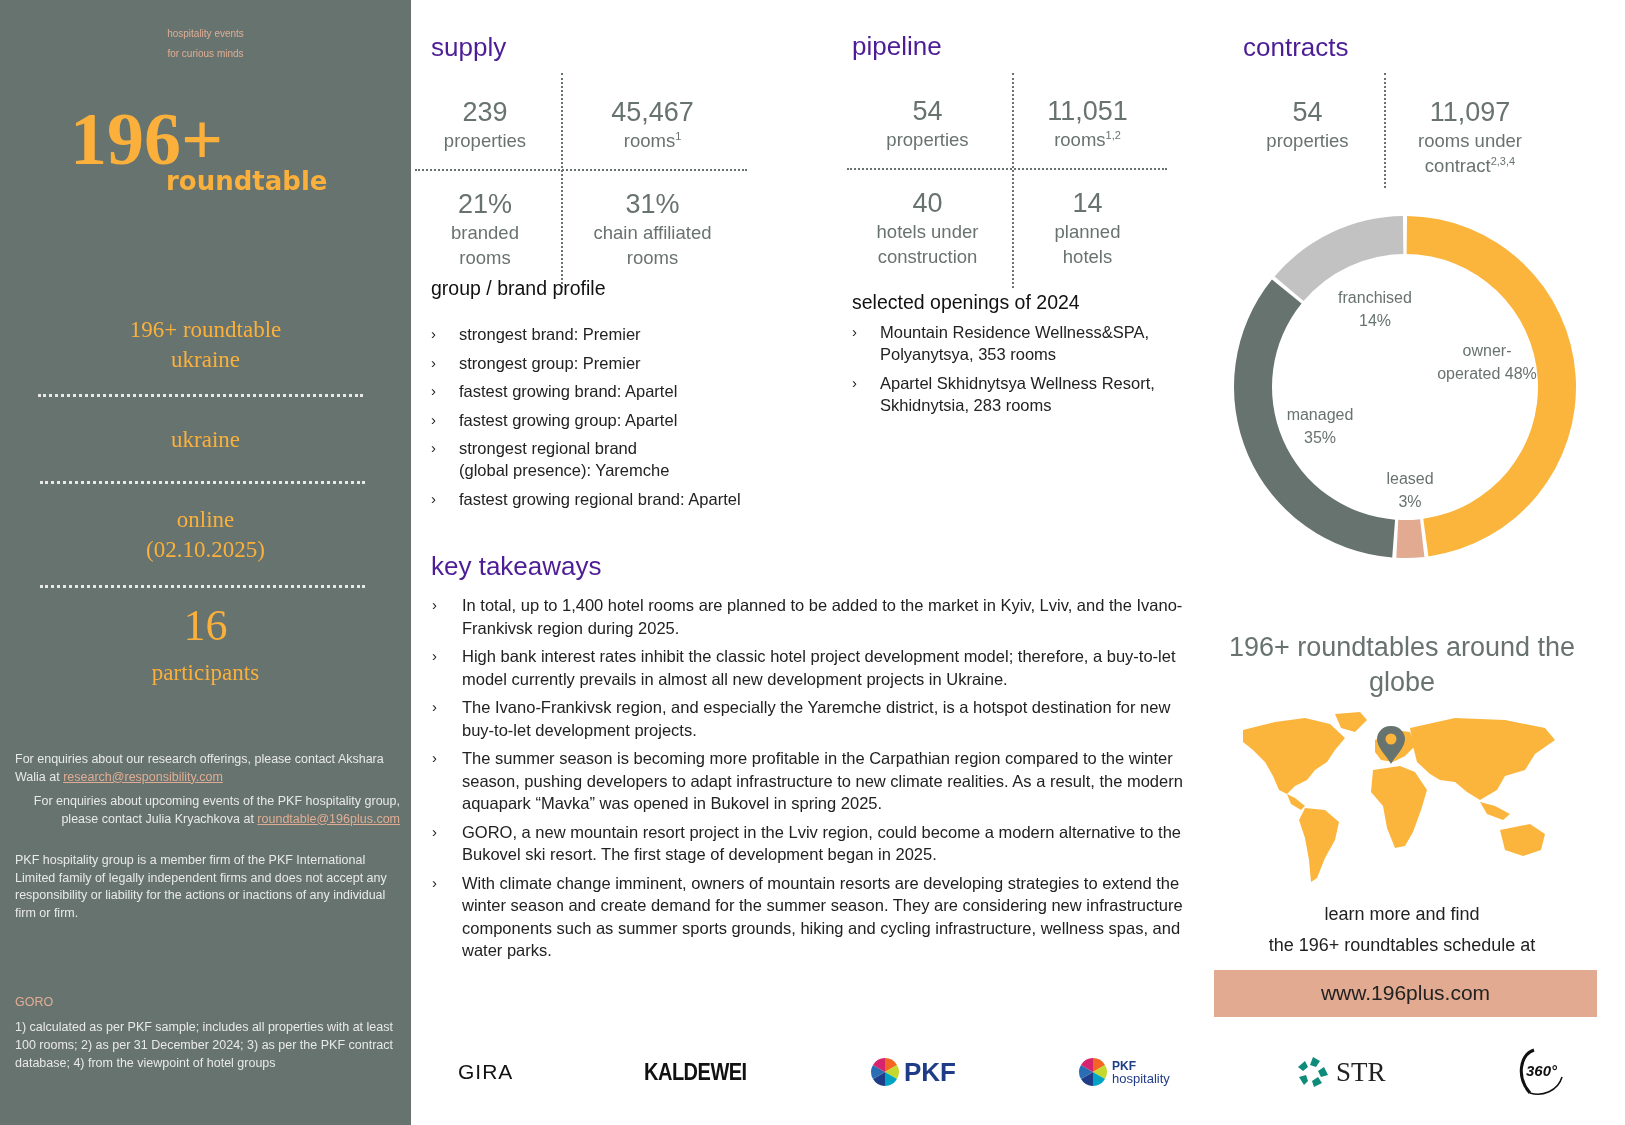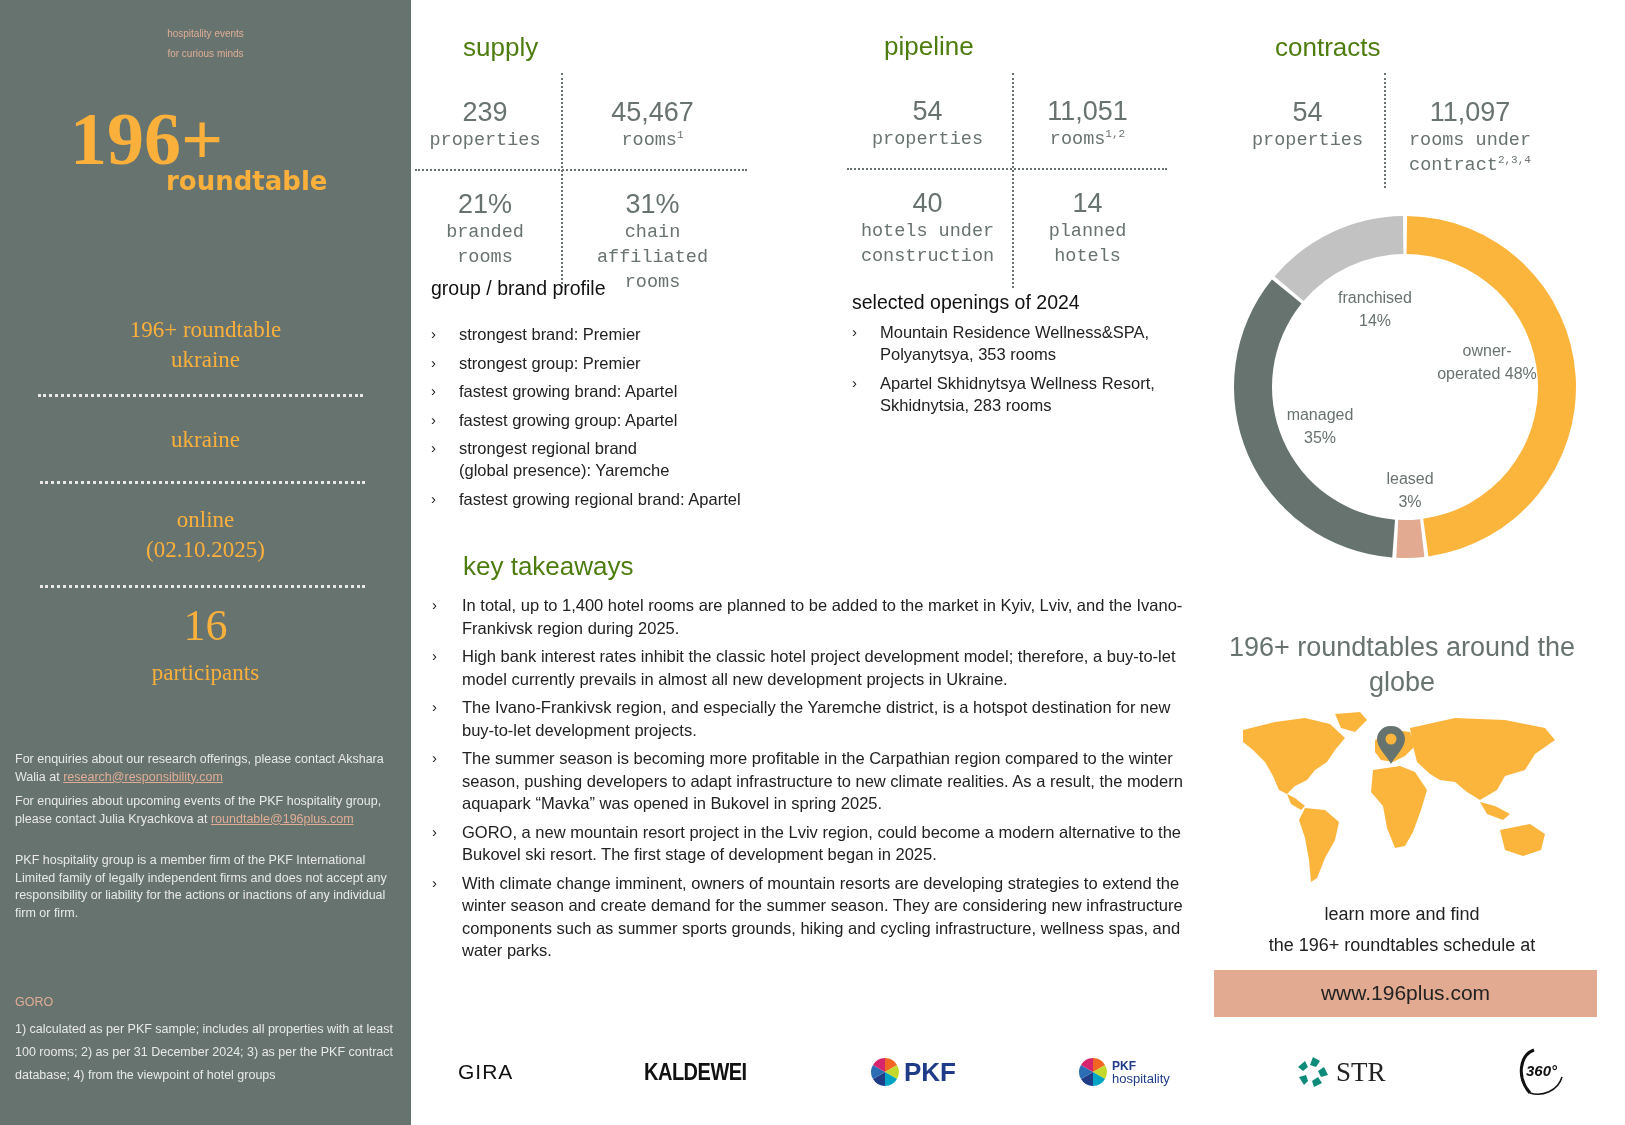--- a/index.html
+++ b/index.html
@@ -16,31 +16,31 @@
   .side-date { top: 505px; font-size: 23px; line-height: 30px; }
   .side-count { top: 600px; font-size: 44px; line-height: 52px; }
   .side-count-label { top: 658px; font-size: 23px; line-height: 30px; }
   .side-divider { position: absolute; height: 0; border-top: 3px dotted #e8e8e8; }
   .div1 { left: 38px; width: 325px; top: 394px; }
   .div2 { left: 40px; width: 325px; top: 481px; }
   .div3 { left: 40px; width: 325px; top: 585px; }
   .contact { position: absolute; left: 15px; width: 385px; color: #e9e9e9; font-size: 12.5px; line-height: 17.5px; }
   .contact a { color: #e0ad94; text-decoration: underline; }
   .c1 { top: 751px; }
-  .c2 { top: 793px; }
+  .c2 { top: 793px; text-align: right; }
   .c3 { top: 852px; }
   .notes-title { position: absolute; left: 15px; top: 995px; color: #e0ad94; font-size: 12.5px; }
-  .notes-body { position: absolute; left: 15px; top: 1018px; width: 385px; color: #e9e9e9; font-size: 12.5px; line-height: 23px; }
-
-  
-  .sec-h { position: absolute; font-size: 26px; color: #4d7c0f; margin-left: 32px; }
+  .notes-body { position: absolute; left: 15px; top: 1018px; width: 385px; color: #e9e9e9; font-size: 12.5px; line-height: 18px; }
+
+  
+  .sec-h { position: absolute; font-size: 26px; color: #4c1d95; }
   
   .stat { position: absolute; text-align: center; color: #68736f; }
   .stat .num { font-size: 27px; line-height: 32px; }
-  .stat .lbl { font-size: 18.5px; line-height: 25px; font-family: Liberation Mono, monospace; }
+  .stat .lbl { font-size: 18.5px; line-height: 25px; }
   .stat sup { font-size: 11px; vertical-align: super; line-height: 0; }
   .vdot { position: absolute; width: 0; border-left: 2px dotted #68736f; }
   .hdot { position: absolute; height: 0; border-top: 2px dotted #68736f; }
 
   .sub-h { position: absolute; font-size: 19.5px; color: #111; }
   ul.bul { position: absolute; list-style: none; color: #222; font-size: 16.5px; line-height: 22px; }
   ul.bul li { position: relative; padding-left: 28px; margin-bottom: 6.5px; }
   ul.bul li .chev { position: absolute; left: 0; top: 0; font-size: 15px; color: #222; }
 
   ul.take { position: absolute; left: 432px; top: 594px; width: 770px; list-style: none; color: #222; font-size: 16.5px; line-height: 22.5px; }

